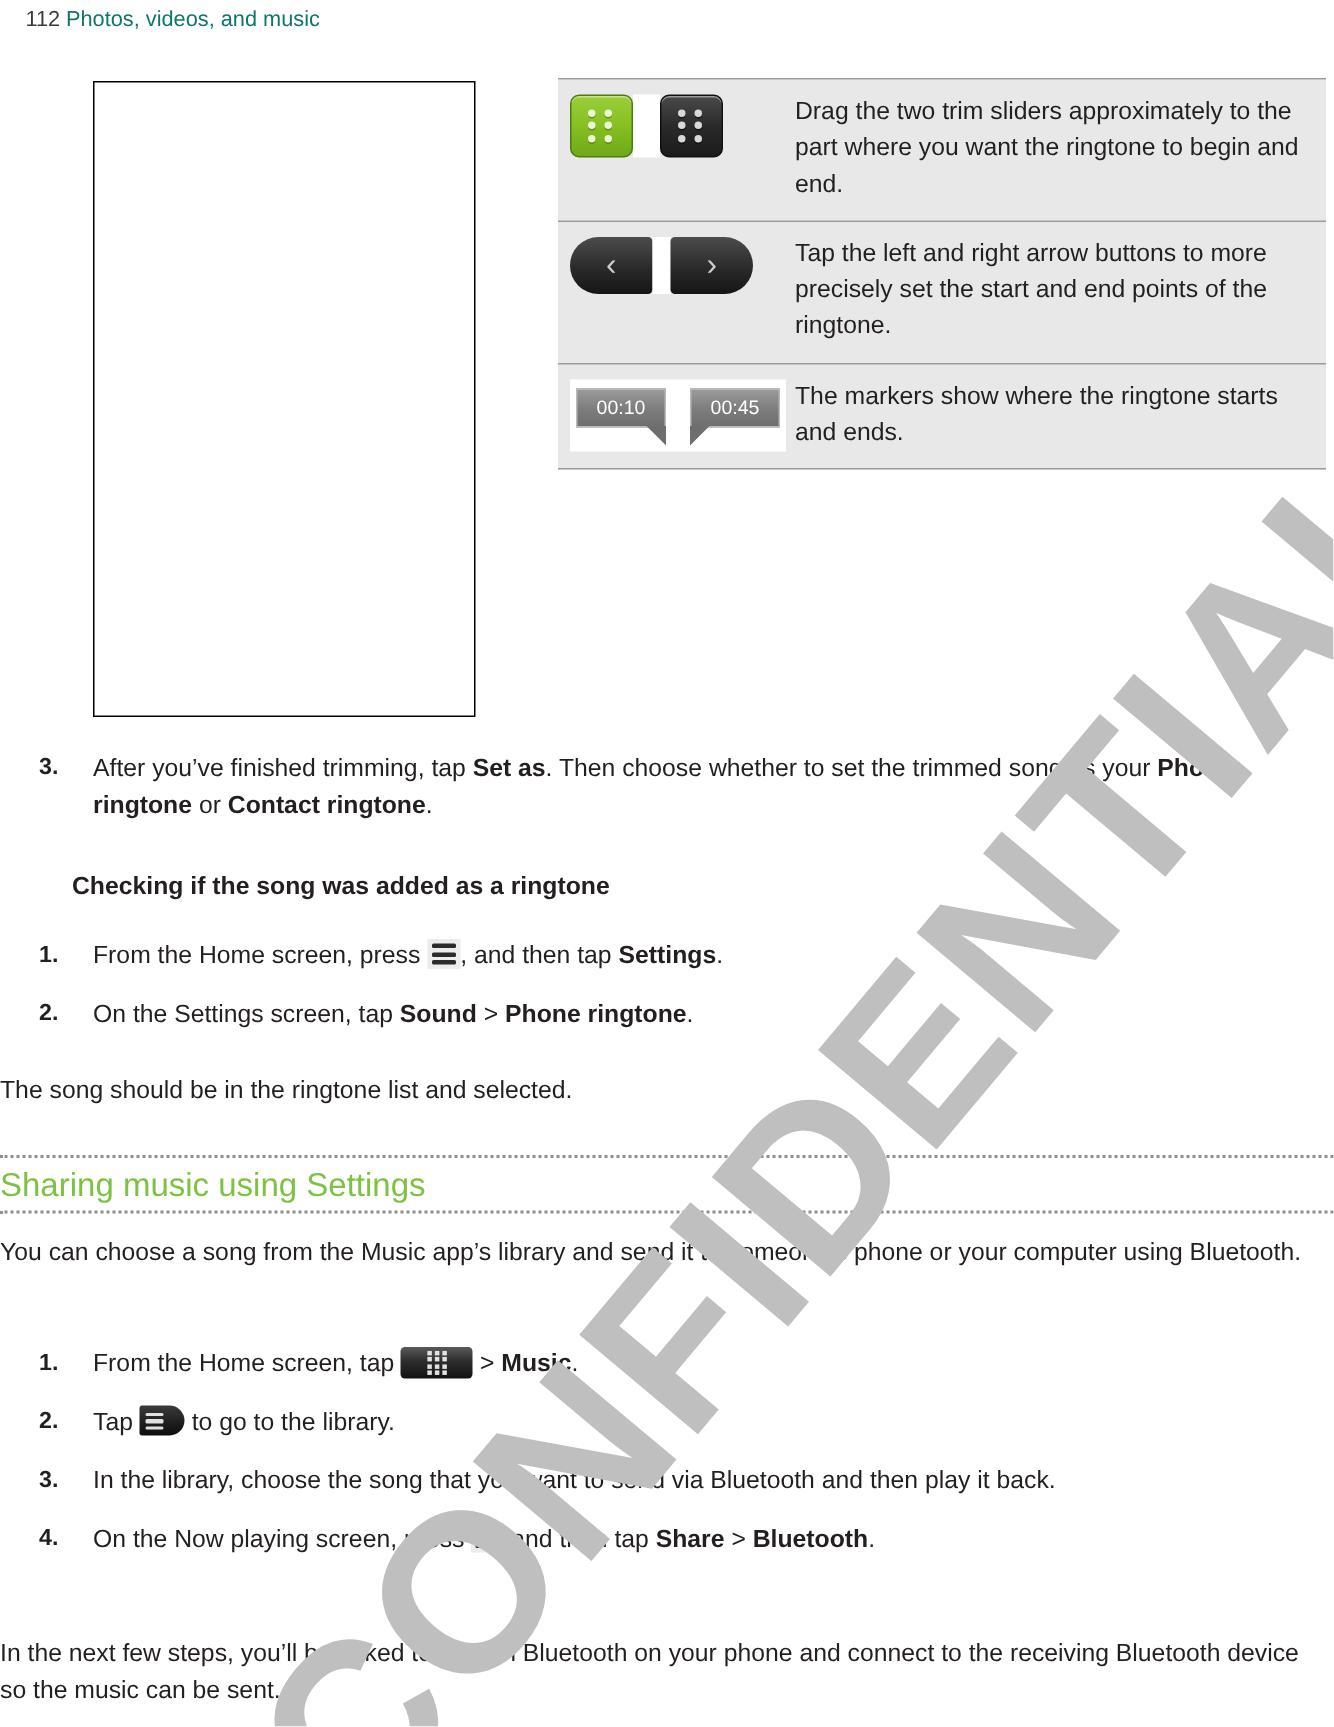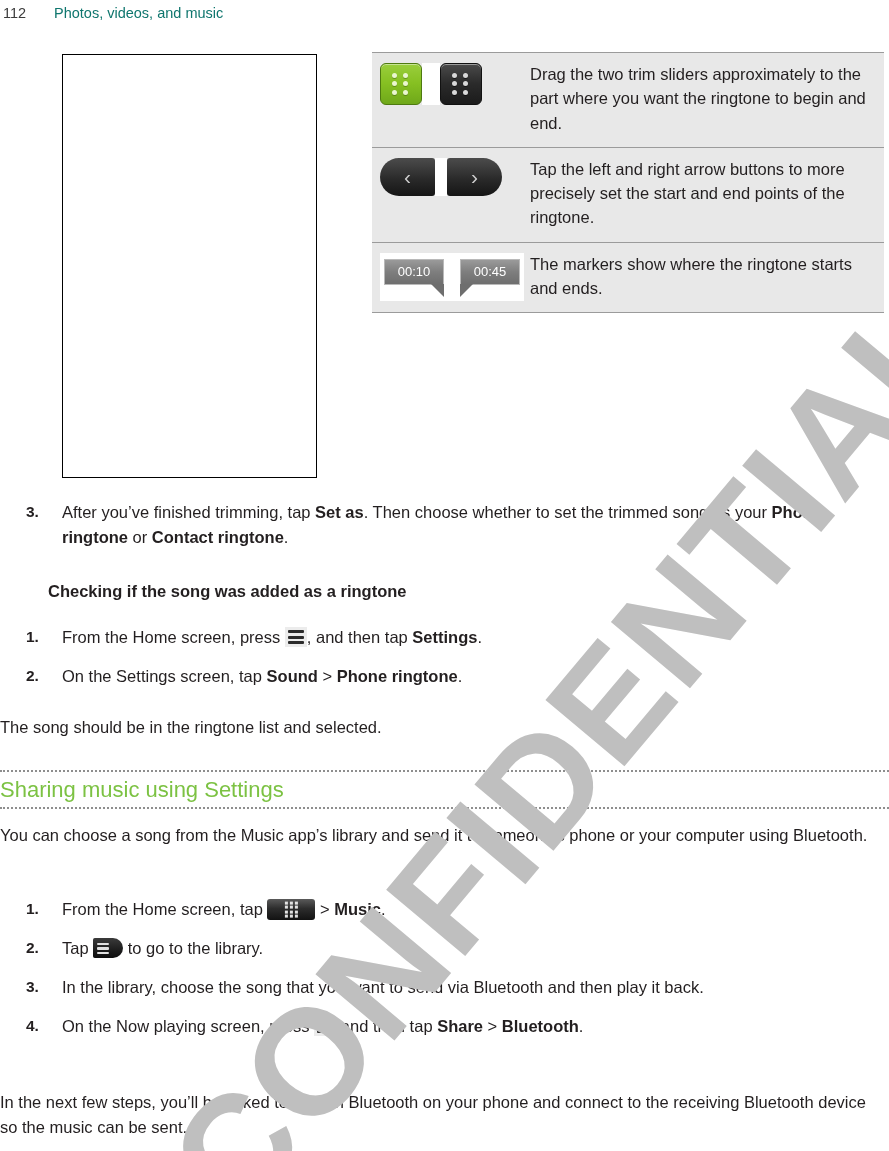--- a/index.html
+++ b/index.html
@@ -45,22 +45,22 @@
     top: 0px; left: 0px;
     width: 889px;
     height: 26px;
     display: flex;
     align-items: center;
     z-index: 10;
   }
   .page-number {
     font-size: 14.5px;
     color: #3b3b3b;
-    width: 54px;
-    padding-left: 3px;
+    width: 44px;
+    padding-left: 17px;
   }
   .header-title {
     font-size: 14.5px;
     color: #0f766e;
   }
 
   
   .fig-table-wrap {
     position: absolute;
     top: 52px; left: 0;

